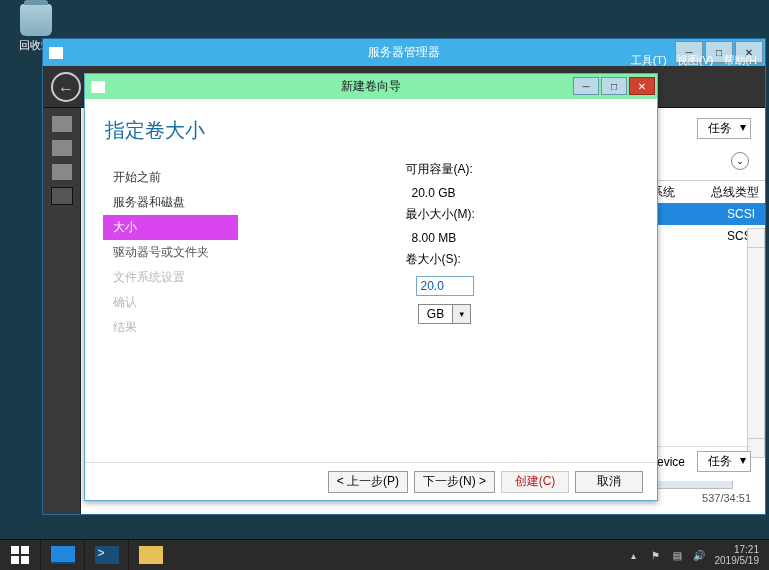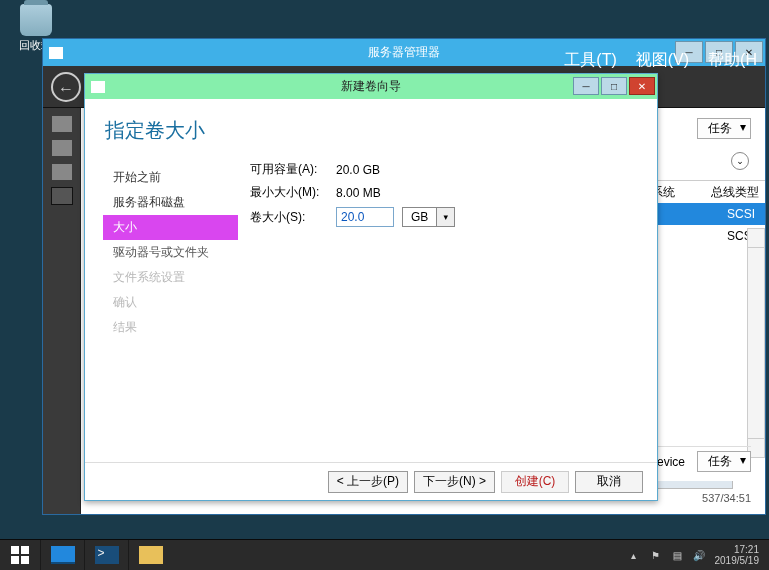--- a/index.html
+++ b/index.html
@@ -13,21 +13,21 @@
   .bin-ico::before { content:""; position:absolute; top:-4px; left:4px; right:4px; height:5px; background:#6d96a8; border-radius:3px 3px 0 0;}
 
   
   .srvmgr { position: absolute; top: 38px; left: 42px; right: 3px; bottom: 55px; background: #fff; border: 1px solid #2a6aa0; }
   .srvmgr-title { height: 27px; background: #3fb0e8; display:flex; align-items:center; padding: 0 0 0 6px; color:#fff; font-size:12px; position:relative;}
   .srvmgr-title .t { position:absolute; left:50%; transform:translateX(-50%); color:#fff;}
   .win-ctrls { position:absolute; right:0; top:0; display:flex;}
   .win-btn { width:28px; height:22px; background:#bcd9e8; border:1px solid #6a94ac; margin:2px 2px 0 0; display:flex; align-items:center; justify-content:center; font-size:10px; color:#222;}
   .srvmgr-toolbar { height:42px; background:#333; border-bottom:1px solid #111; display:flex; align-items:center; padding:0 8px; gap:6px;}
   .back { width:30px; height:30px; border:2px solid #ccc; border-radius:50%; display:flex; align-items:center; justify-content:center; color:#ccc; font-size:16px;}
-  .srvmgr-menu { position:absolute; right:8px; top:0; height:42px; display:flex; align-items:center; gap:19px; color:#fff; font-size:16px;}
+  .srvmgr-menu { position:absolute; right:8px; top:0; height:42px; display:flex; align-items:center; gap:10px; color:#fff; font-size:11px;}
   .srvmgr-menu span { cursor:default;}
   .srvmgr-body { position:absolute; top:69px; left:0; right:0; bottom:0; background:#fff; display:flex;}
   .srvmgr-side { width:38px; background:#3a3a3a; border-right:1px solid #222; display:flex; flex-direction:column; gap:8px; padding-top:8px; align-items:center;}
   .side-ico { width:20px; height:16px; background:#888;}
   .side-ico.active { background:#555; outline:1px solid #111;}
   .srvmgr-right { flex:1; position:relative; padding:14px 14px 0 0;}
   .tasks-drop { position:absolute; right:14px; top:10px; border:1px solid #aaa; padding:1px 18px 1px 10px; font-size:12px; background:#fdfdfd; }
   .tasks-drop::after{content:"▾"; position:absolute; right:4px; top:1px;}
   .circ { position:absolute; right:16px; top:44px; width:18px; height:18px; border:1px solid #888; border-radius:50%; display:flex;align-items:center;justify-content:center;font-size:9px;}
   .col-hdr { position:absolute; right:0; top:72px; width:120px; display:flex; border-top:1px solid #ccc; border-bottom:1px solid #ccc; font-size:12px;}
@@ -51,21 +51,21 @@
   .wiz-title .win-ctrls .win-btn { width:26px; height:18px; margin:3px 2px 0 0;}
   .wiz-title .win-btn.close { background:#d04330; color:#fff; border-color:#902c1d;}
   .wiz-body { position:absolute; top:25px; left:0; right:0; bottom:38px; }
   .wiz-head { font-size:20px; color:#1a6fa0; padding:18px 0 0 20px; font-weight:400;}
   .wiz-nav { position:absolute; top:66px; left:18px; width:135px; font-size:12px; }
   .wiz-nav div { padding:4px 10px; color:#555; cursor:default; white-space:nowrap;}
   .wiz-nav .done { color:#333;}
   .wiz-nav .curr { background:#d946ef; color:#fff;}
   .wiz-nav .dis { color:#b8b8b8;}
   .wiz-content { position:absolute; top:62px; left:165px; right:18px; font-size:12px; }
-  .frow { display:flex; align-items:center; margin-bottom:6px; gap:8px;}
+  .frow { display:flex; align-items:center; margin-bottom:6px; gap:8px;flex-direction:column;}
   .lab { width:78px; }
   .val { width:66px; }
   .sizein { width:58px; height:20px; border:1px solid #7aa7cc; padding:1px 4px; color:#0a57bf; font-size:12px;}
   .unit { display:inline-flex; align-items:center; border:1px solid #888; height:20px;}
   .unit span { padding:0 8px; font-size:12px;}
   .unit .dd { width:18px; border-left:1px solid #888; height:100%; display:flex; align-items:center; justify-content:center; font-size:9px; background:#eee;}
   .wiz-footer { position:absolute; left:0; right:0; bottom:0; height:38px; border-top:1px solid #ddd; background:#fff; display:flex; align-items:center; justify-content:flex-end; padding:0 14px; gap:6px;}
   .btn { min-width:68px; height:22px; border:1px solid #999; background:#f4f4f4; font-size:12px; padding:0 8px; cursor:default;}
   .btn.dis { color:#b91c1c; border-color:#ccc;}
 

